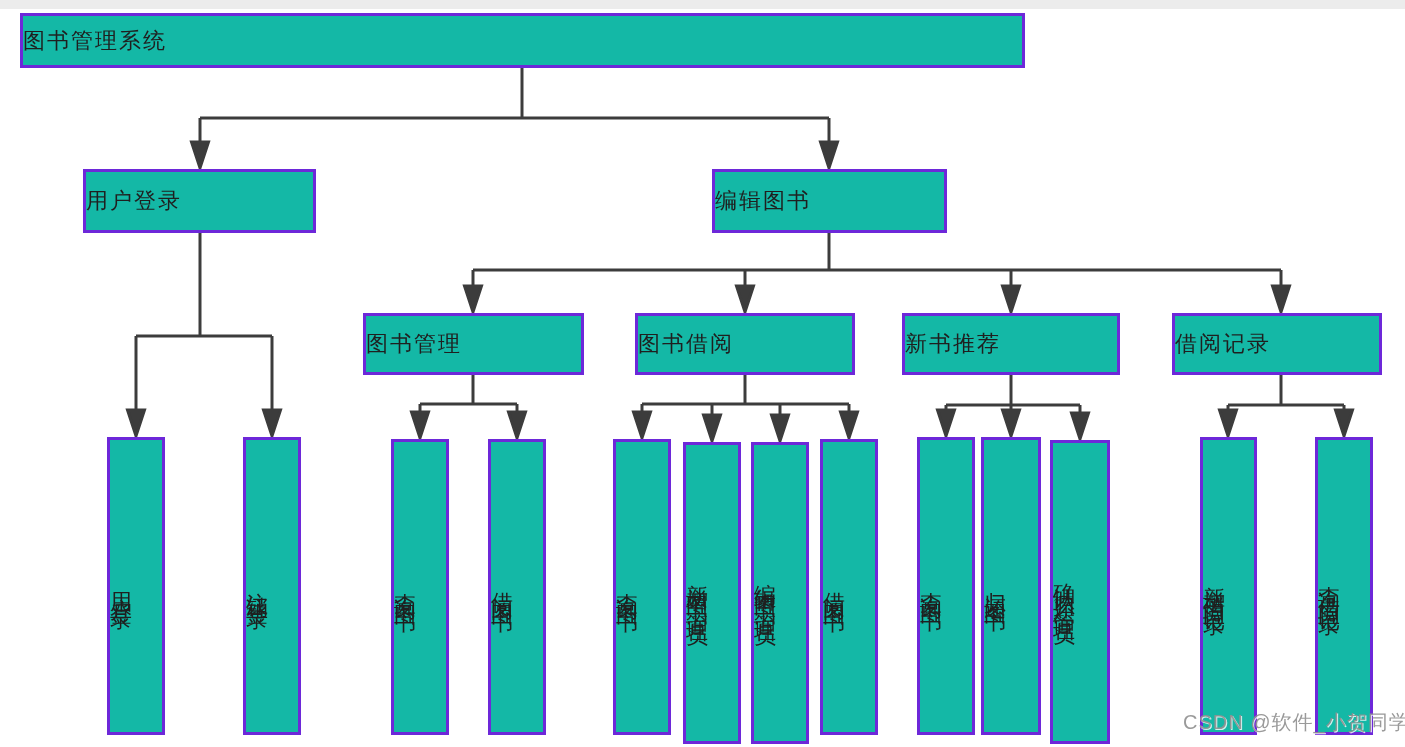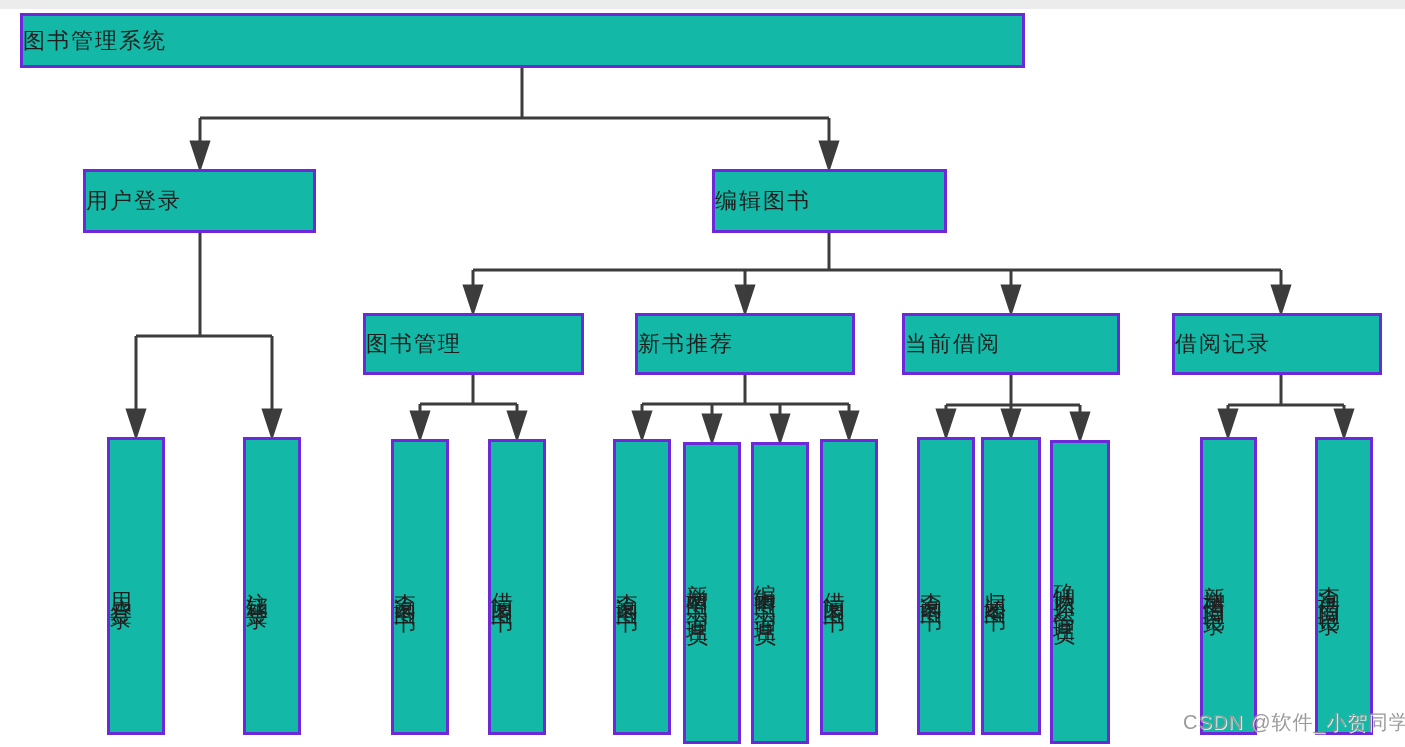--- a/index.html
+++ b/index.html
@@ -118,24 +118,24 @@
     <span>用户登录</span>
   </div>
   <div class="node hnode" style="left:712px;top:169px;width:235px;height:64px">
     <span>编辑图书</span>
   </div>
 
   <div class="node hnode" style="left:363px;top:313px;width:221px;height:62px">
     <span>图书管理</span>
   </div>
   <div class="node hnode" style="left:635px;top:313px;width:220px;height:62px">
-    <span>新书推荐</span>
+    <span>图书借阅</span>
   </div>
   <div class="node hnode" style="left:902px;top:313px;width:218px;height:62px">
-    <span>当前借阅</span>
+    <span>新书推荐</span>
   </div>
   <div class="node hnode" style="left:1172px;top:313px;width:210px;height:62px">
     <span>借阅记录</span>
   </div>
 
   <div class="node vnode" style="left:107px;top:437px;width:58px;height:298px">
     <span>用户登录</span>
   </div>
   <div class="node vnode" style="left:243px;top:437px;width:58px;height:298px">
     <span>注销登录</span>

